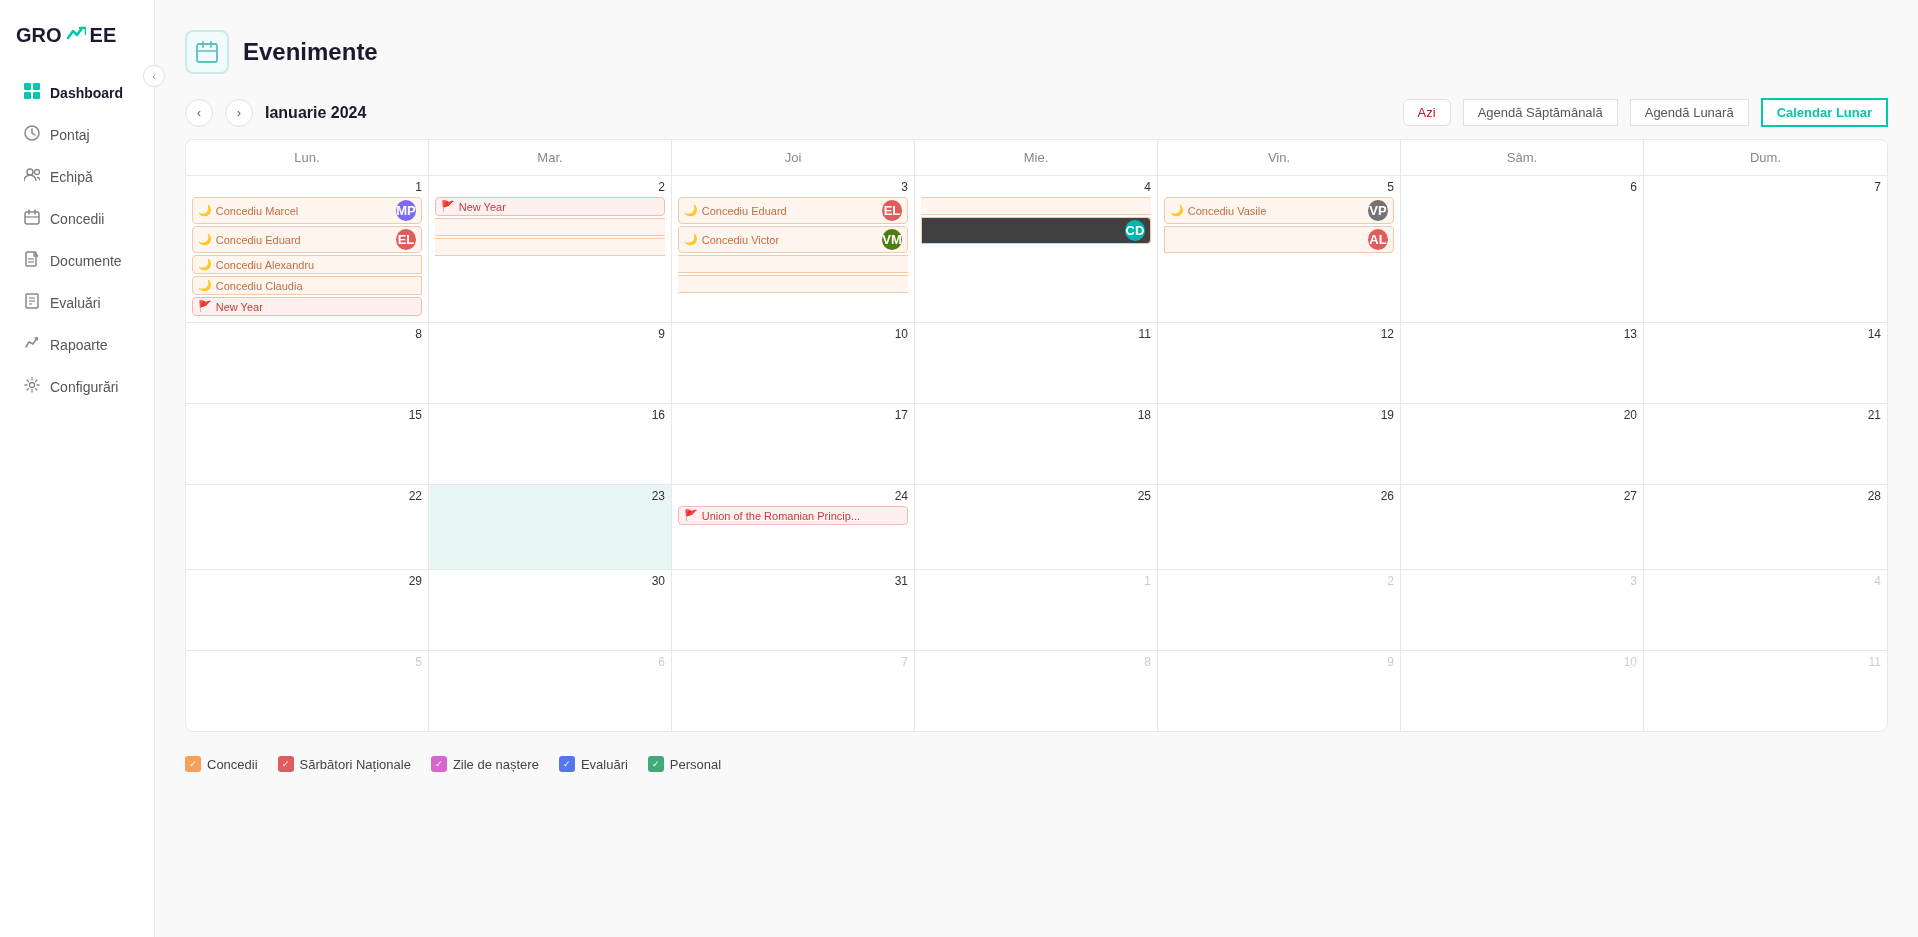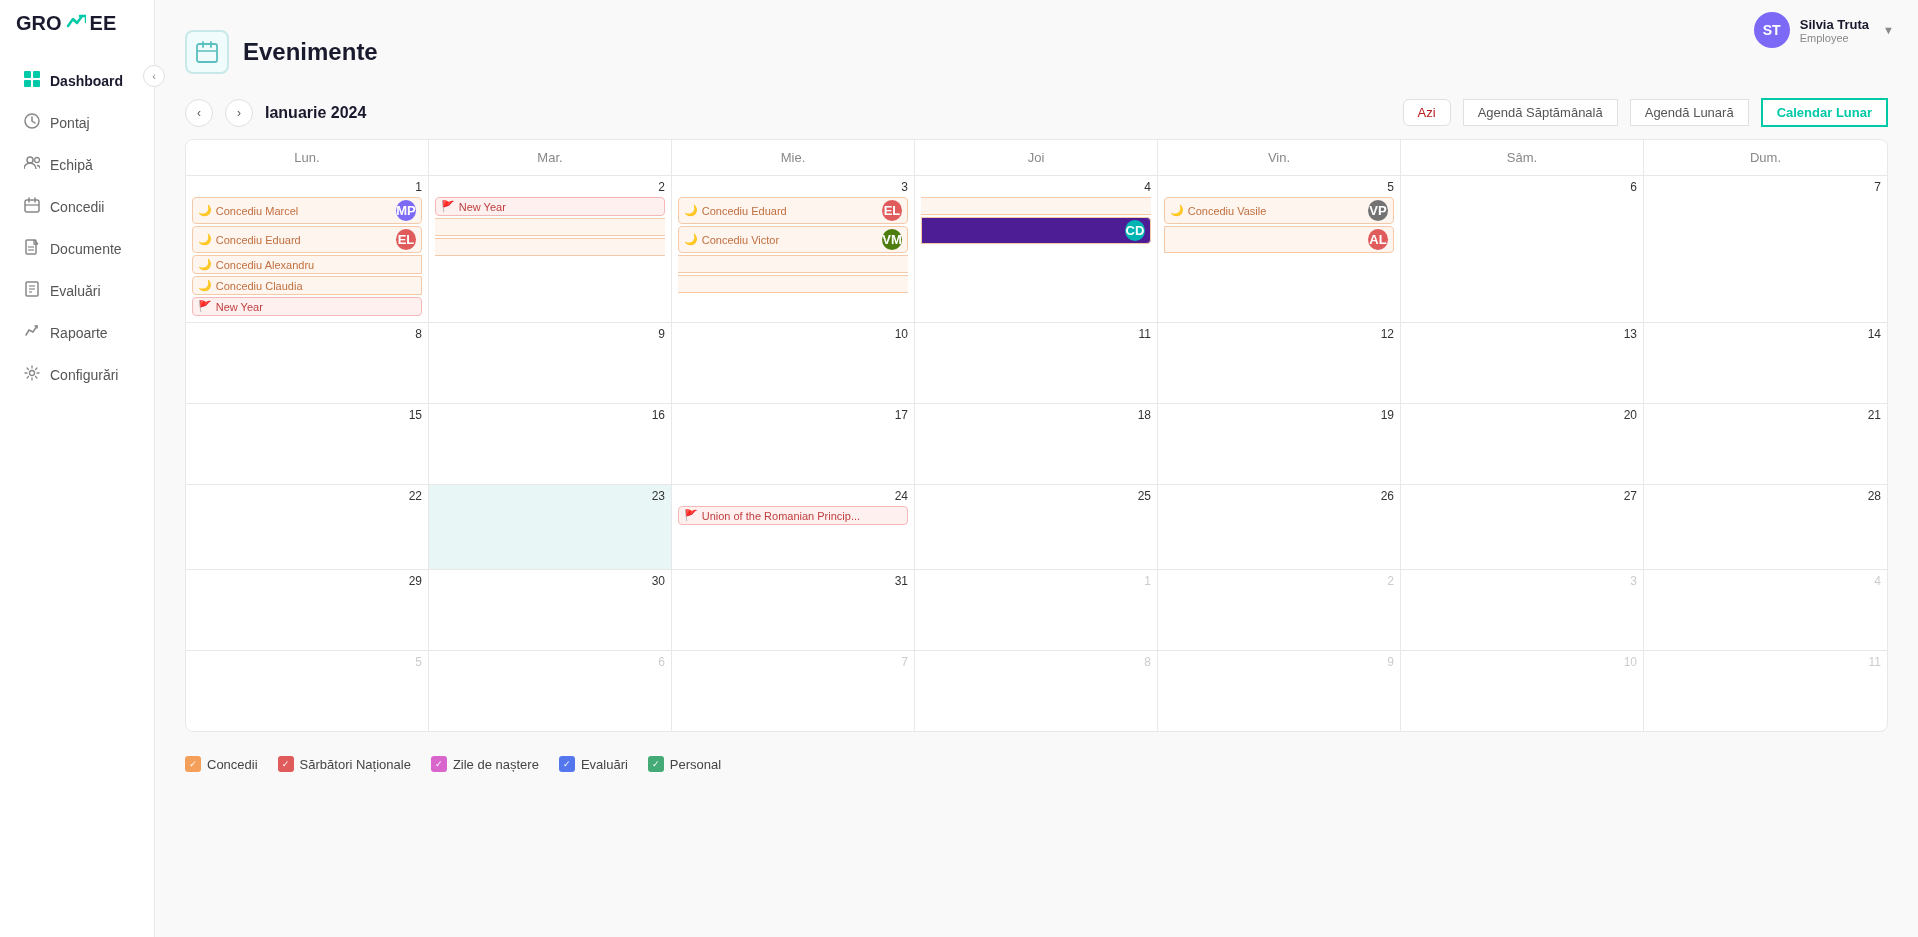--- a/index.html
+++ b/index.html
@@ -5,21 +5,21 @@
     * { box-sizing: border-box; margin: 0; padding: 0; }
     body { font-family: -apple-system, BlinkMacSystemFont, 'Segoe UI', sans-serif; background: #f5f5f5; display: flex; height: 100vh; overflow: hidden; }
 
     
     .sidebar {
       width: 155px;
       background: #fff;
       border-right: 1px solid #e8e8e8;
       display: flex;
       flex-direction: column;
-      padding-top: 12px;
+      padding-top: 24px;
       flex-shrink: 0;
     }
     .sidebar-logo {
       padding: 0 16px 24px 16px;
       font-size: 20px;
       font-weight: 700;
       color: #1a1a2e;
       display: flex;
       align-items: center;
       gap: 4px;
@@ -391,28 +391,20 @@
               <path d="M8 1v2M8 13v2M1 8h2M13 8h2M3.05 3.05l1.41 1.41M11.54 11.54l1.41 1.41M3.05 12.95l1.41-1.41M11.54 4.46l1.41-1.41" stroke="#888" stroke-width="1.3" stroke-linecap="round"></path>
             </svg>
         </span>
         <span>Configurări</span>
       </div>
     </nav>
   </div>
 
   <div class="sidebar-collapse">‹</div>
 
-  <div class="topbar">
-    <div class="user-avatar">ST</div>
-    <div class="user-info">
-      <span class="user-name">Silvia Truta</span>
-      <span class="user-role">Employee</span>
-    </div>
-    <span class="user-chevron">▼</span>
-  </div>
 
   <div class="main">
 
     <div class="page-header">
       <div class="page-icon">
         <svg width="22" height="22" viewBox="0 0 22 22">
             <rect x="1" y="3" width="20" height="18" rx="2" fill="none" stroke="#5bbfbf" stroke-width="1.8"></rect>
             <line x1="7" y1="1" x2="7" y2="6" stroke="#5bbfbf" stroke-width="1.8" stroke-linecap="round"></line>
             <line x1="15" y1="1" x2="15" y2="6" stroke="#5bbfbf" stroke-width="1.8" stroke-linecap="round"></line>
             <line x1="1" y1="10" x2="21" y2="10" stroke="#5bbfbf" stroke-width="1.5"></line>
@@ -431,22 +423,22 @@
         <button class="view-btn">Agendă Lunară</button>
         <button class="view-btn active">Calendar Lunar</button>
       </div>
     </div>
 
     <div class="calendar-grid">
 
       <div class="cal-header-row">
         <div class="cal-day-header">Lun.</div>
         <div class="cal-day-header">Mar.</div>
+        <div class="cal-day-header">Joi</div>
         <div class="cal-day-header">Mie.</div>
-        <div class="cal-day-header">Joi</div>
         <div class="cal-day-header">Vin.</div>
         <div class="cal-day-header">Sâm.</div>
         <div class="cal-day-header">Dum.</div>
       </div>
 
       <div class="cal-weeks">
 
         <div class="cal-week" style="min-height:130px;">
 
           <div class="cal-cell">
@@ -506,21 +498,21 @@
             <div style="background:#fff5ef;border-top:1px solid #f5c9a8;border-bottom:1px solid #f5c9a8;padding:2px 5px;font-size:11px;margin-bottom:2px;color:#fff5ef;">&nbsp;</div>
 
             <div style="background:#fff5ef;border-top:1px solid #f5c9a8;border-bottom:1px solid #f5c9a8;padding:2px 5px;font-size:11px;margin-bottom:2px;color:#fff5ef;">&nbsp;</div>
           </div>
 
           <div class="cal-cell">
             <span class="day-num has-date">4</span>
 
             <div style="background:#fff5ef;border-top:1px solid #f5c9a8;border-bottom:1px solid #f5c9a8;padding:2px 5px;font-size:11px;margin-bottom:2px;color:#fff5ef;">&nbsp;</div>
 
-            <div style="background:#4c1d95;border:1px solid #f5c9a8;border-radius:0 4px 4px 0;padding:2px 5px;font-size:11px;margin-bottom:2px;display:flex;align-items:center;color:#c07040;">
+            <div style="background:#404040;border:1px solid #f5c9a8;border-radius:0 4px 4px 0;padding:2px 5px;font-size:11px;margin-bottom:2px;display:flex;align-items:center;color:#c07040;">
               <span style="flex:1;"></span>
               <span class="avatar-badge" style="background:#00b4b4;">CD</span>
             </div>
           </div>
 
           <div class="cal-cell">
             <span class="day-num has-date">5</span>
             <div class="cal-event event-leave">
               <span class="event-icon">🌙</span>
               <span>Concediu Vasile</span>

